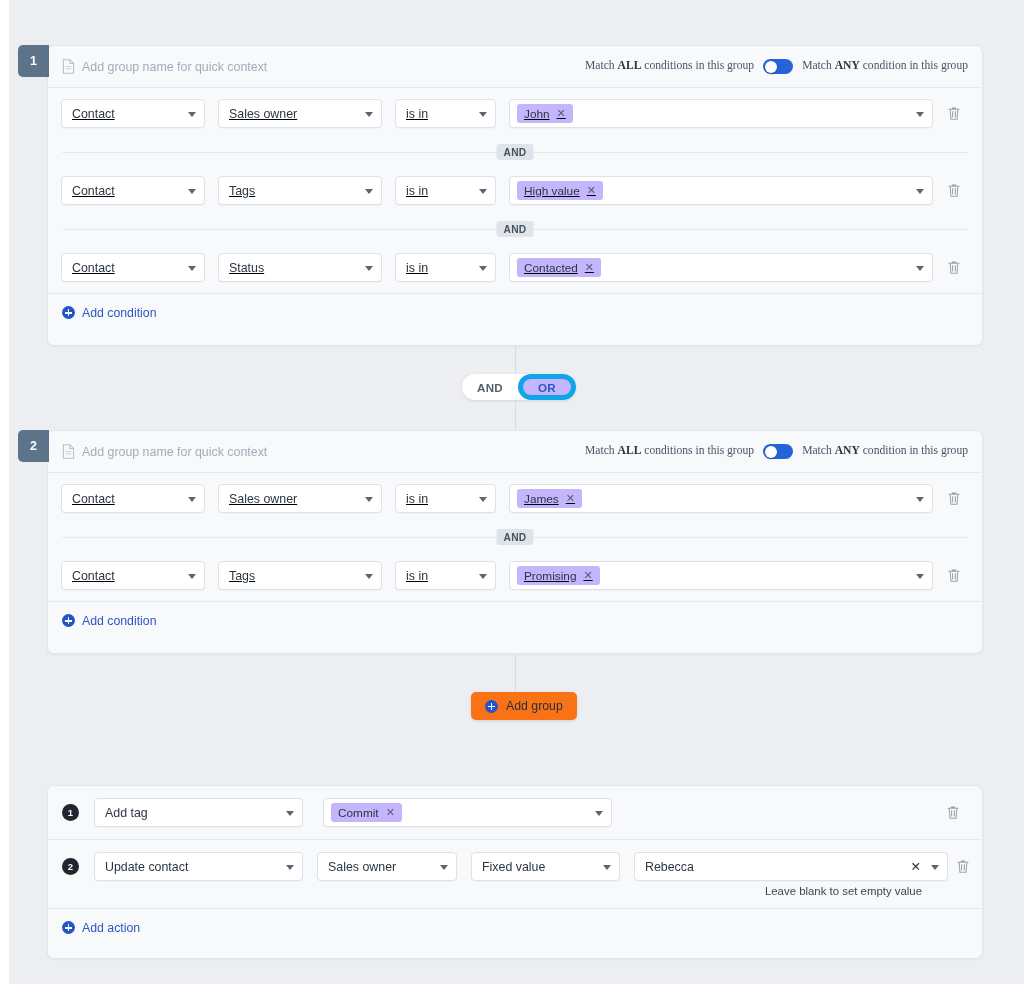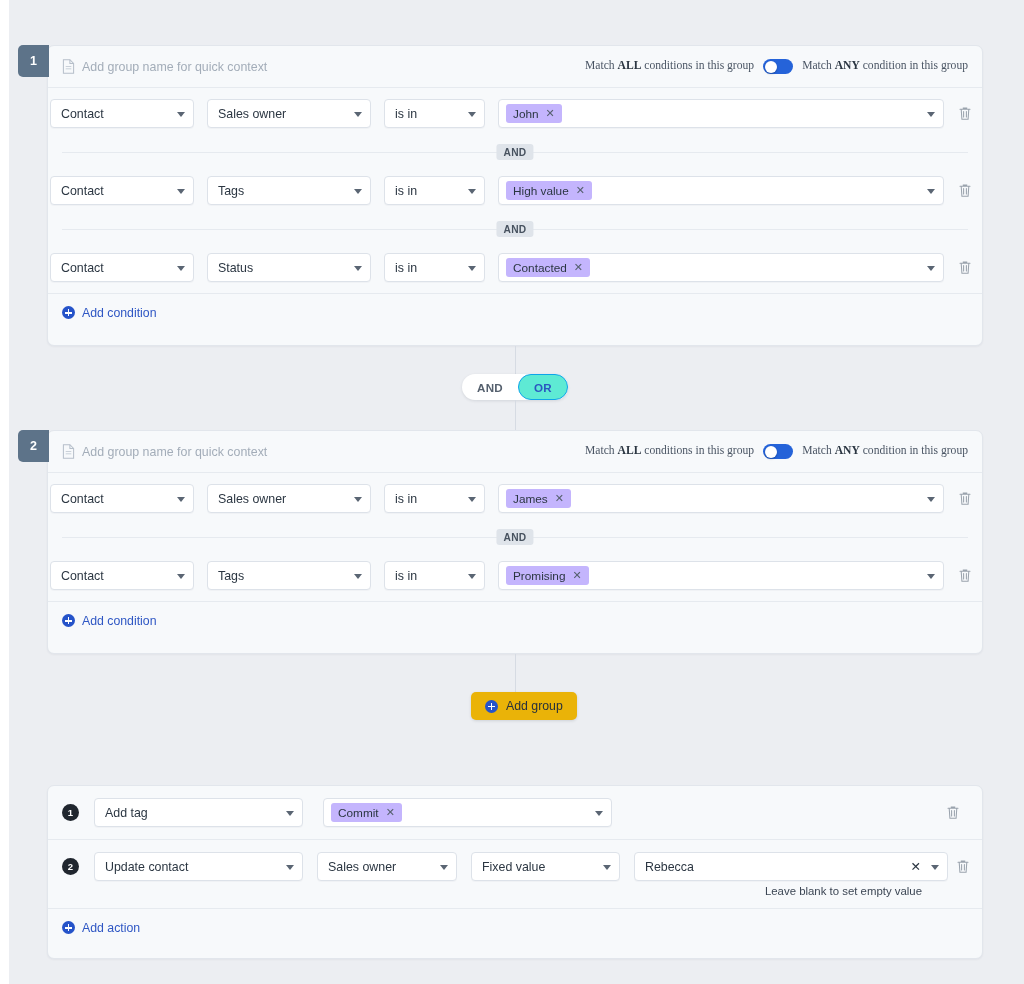--- a/index.html
+++ b/index.html
@@ -92,22 +92,23 @@
     border-radius: 50%;
     background: #ffffff;
     box-shadow: 0 1px 2px rgba(0,0,0,0.25);
   }
 
   
   .cond-row {
     display: flex;
     align-items: center;
     gap: 0;
-    padding: 11px 2px;
-    position: relative;
+    padding: 11px 13px;
+    position: relative;
+    text-decoration: underline;
   }
   .sel {
     position: relative;
     height: 29px;
     background: #ffffff;
     border: 1px solid #dde2e9;
     border-radius: 4px;
     display: flex;
     align-items: center;
     padding: 0 22px 0 10px;
@@ -233,28 +234,28 @@
     font-weight: bold;
     letter-spacing: 0.3px;
     color: #55606e;
     padding: 0 15px;
     height: 26px;
     display: flex; align-items: center;
     border-radius: 13px;
     cursor: pointer;
   }
   .andor .opt.active {
-    background: #5eead4;
-    border: 1px solid #0ea5e9;
+    background: #c4b5fd;
+    border: 5px solid #0ea5e9;
     color: #2a56c0;
   }
   .addgroup {
     position: absolute;
     height: 28px;
-    background: #eab308;
+    background: #f97316;
     border-radius: 5px;
     display: flex;
     align-items: center;
     gap: 8px;
     padding: 0 14px;
     font-size: 12.3px;
     color: #27313d;
     box-shadow: 0 1px 3px rgba(30,40,60,0.14);
     cursor: pointer;
   }

